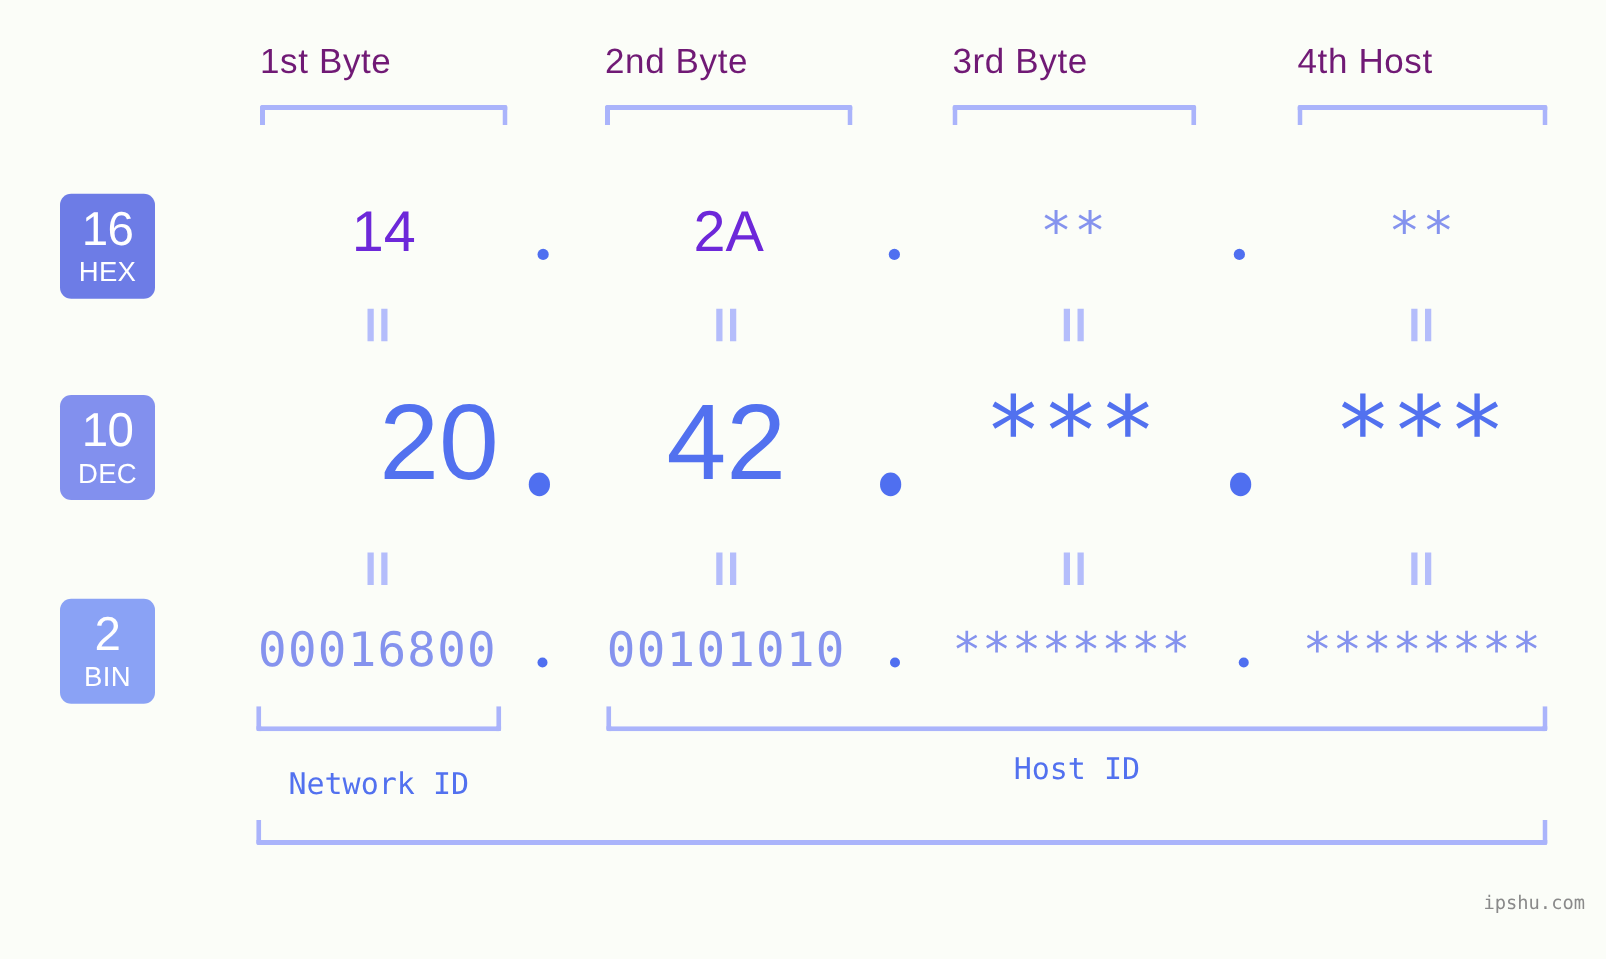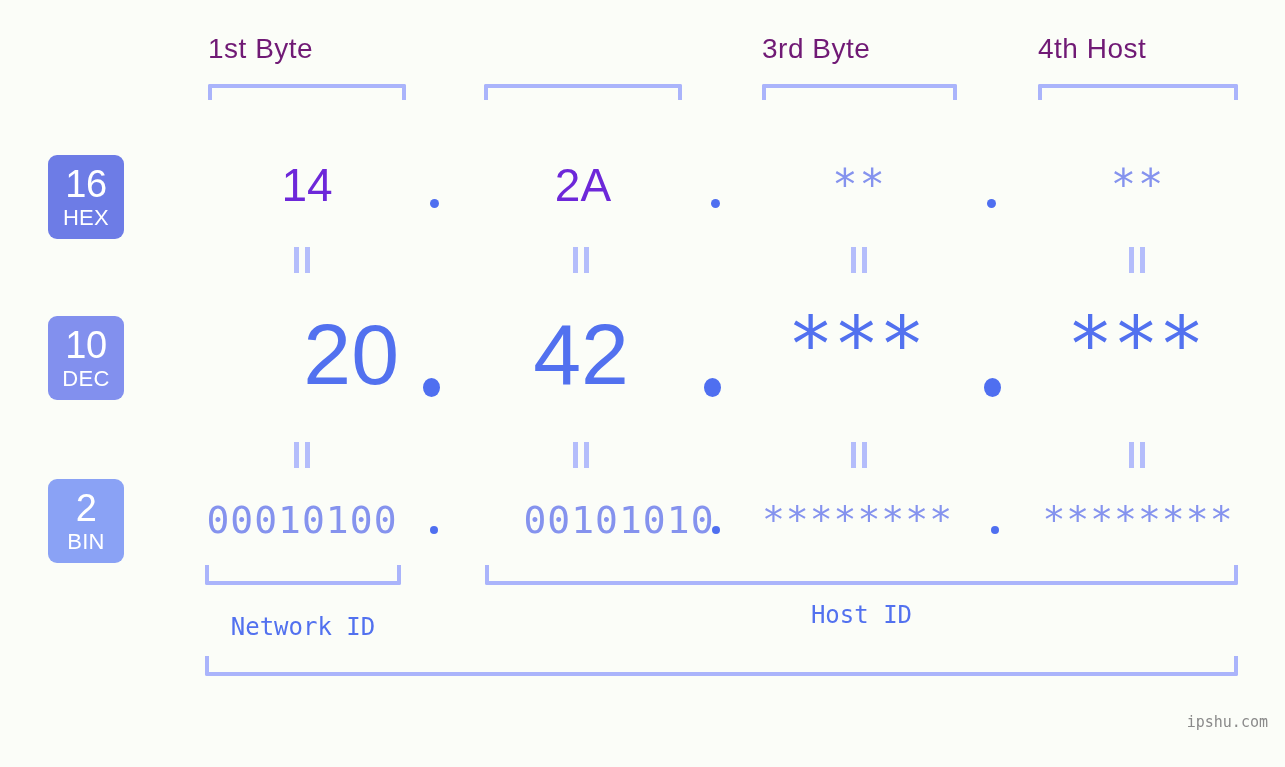--- a/index.html
+++ b/index.html
@@ -176,20 +176,21 @@
     color: #8a8a8a;
     letter-spacing: 0px;
   }
 </style>
 </head>
 <body>
 
 <div class="stage">
 
   <div class="byte-label" style="left:208px; width:198px;">1st Byte</div>
+  <div class="byte-label" style="left:484px; width:198px;">2nd Byte</div>
   <div class="byte-label" style="left:762px; width:195px;">3rd Byte</div>
   <div class="byte-label" style="left:1038px; width:200px;">4th Host</div>
 
   <div class="bracket" style="left:208px; top:84px; width:198px;"></div>
   <div class="bracket" style="left:484px; top:84px; width:198px;"></div>
   <div class="bracket" style="left:762px; top:84px; width:195px;"></div>
   <div class="bracket" style="left:1038px; top:84px; width:200px;"></div>
 
   <div class="badge" id="badge-hex">
     <span class="num">16</span>
@@ -254,22 +255,22 @@
   <div class="eqmark" style="left:851px; top:442px;">
       <i></i>
       <i></i>
     </div>
   <div class="eqmark" style="left:1129px; top:442px;">
       <i></i>
       <i></i>
     </div>
 
   <div class="bin-row">
-    <div class="val" style="left:203px; width:198px;">00010100</div>
-    <div class="val" style="left:482px; width:198px;margin-left:38px;">00101010</div>
+    <div class="val" style="left:203px; width:198px;">00016800</div>
+    <div class="val" style="left:482px; width:198px;">00101010</div>
     <div class="val" style="left:760px; width:195px;">********</div>
     <div class="val" style="left:1038px; width:200px;">********</div>
 
     <div class="dot dot-bin" style="left:430px;"></div>
     <div class="dot dot-bin" style="left:712px;"></div>
     <div class="dot dot-bin" style="left:991px;"></div>
   </div>
 
   <div class="bracket-up" style="left:205px; top:565px; width:196px;"></div>
   <div class="bracket-up" style="left:485px; top:565px; width:753px;"></div>

